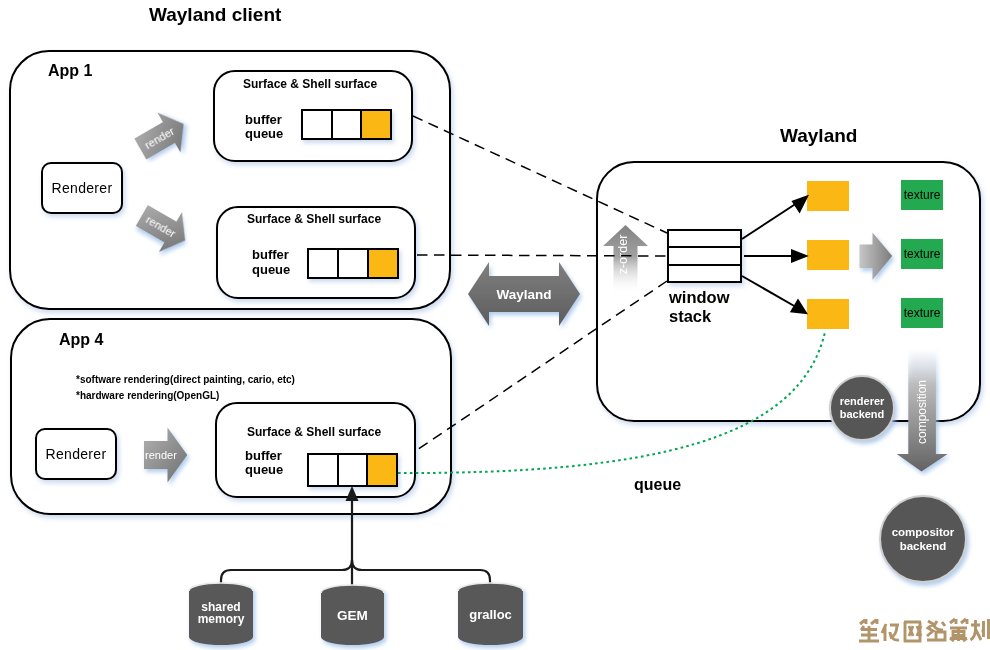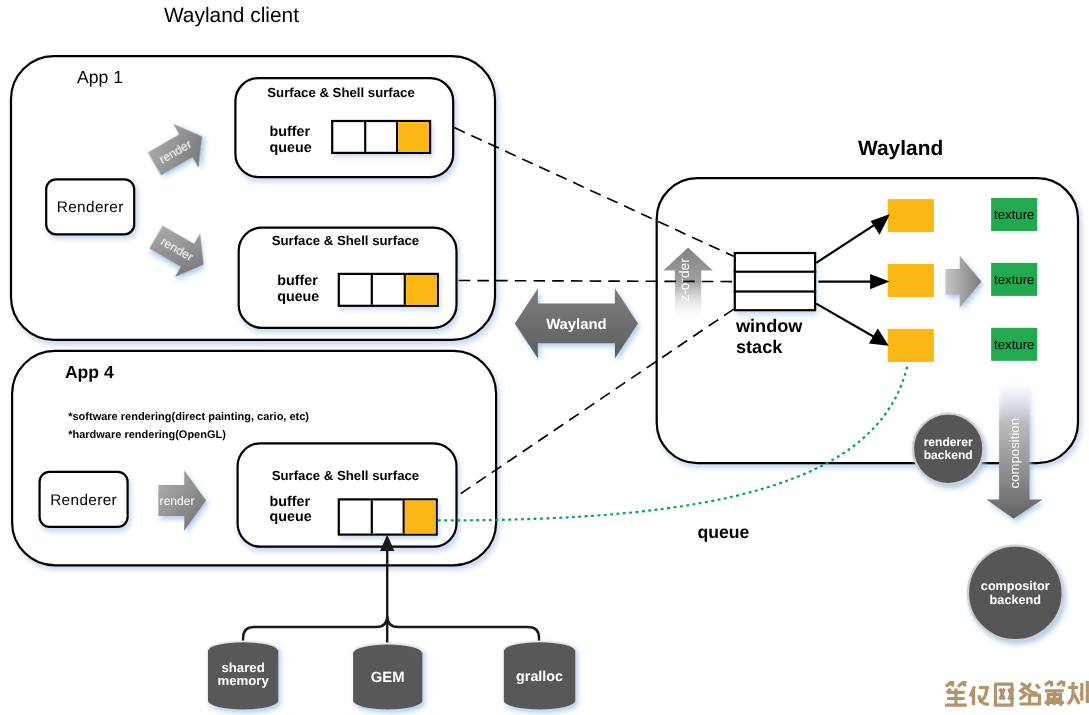--- a/index.html
+++ b/index.html
@@ -38,34 +38,34 @@
       <feDropShadow dx="2" dy="3" stdDeviation="2.2" flood-color="#9ec0e8" flood-opacity="0.8"></feDropShadow>
     </filter>
   </defs>
 
 </svg>
 
 <div class="rbox" style="left:9px;top:50px;width:442px;height:260px;border-radius:40px"></div>
 <div class="rbox" style="left:10px;top:318px;width:442px;height:197px;border-radius:40px"></div>
 <div class="rbox" style="left:596px;top:161px;width:385px;height:261px;border-radius:38px"></div>
 
-<div class="lbl" style="left:70px;top:62px;font-size:16px;font-weight:normal">App 1</div>
+<div class="lbl" style="left:48px;top:62px;font-size:16px;font-weight:bold">App 1</div>
 <div class="rbox" style="left:41px;top:162px;width:82px;height:52px;border-radius:10px"></div>
 <div class="lbl ctr" style="left:41px;top:162px;width:82px;height:52px;font-size:14px;letter-spacing:0.3px;position:absolute;display:flex">Renderer</div>
 
 <div class="rbox" style="left:213px;top:70px;width:200px;height:92px;border-radius:22px"></div>
 <div class="lbl" style="left:243px;top:77px;font-size:12px;font-weight:bold">Surface &amp; Shell surface</div>
 <div class="lbl" style="left:245px;top:112.5px;font-size:13px;font-weight:bold;line-height:14.5px">buffer<br>queue</div>
 
 <div class="rbox" style="left:216px;top:206px;width:200px;height:93px;border-radius:22px"></div>
 <div class="lbl" style="left:247px;top:212px;font-size:12px;font-weight:bold">Surface &amp; Shell surface</div>
 <div class="lbl" style="left:252px;top:248px;font-size:13px;font-weight:bold;line-height:14.5px">buffer<br>queue</div>
 
 <div class="lbl" style="left:59px;top:331px;font-size:16px;font-weight:bold">App 4</div>
-<div class="lbl" style="left:62px;top:372px;font-size:10px;font-weight:bold;line-height:16.2px">*software rendering(direct painting, cario, etc)<br>*hardware rendering(OpenGL)</div>
+<div class="lbl" style="left:76px;top:372px;font-size:10px;font-weight:bold;line-height:16.2px">*software rendering(direct painting, cario, etc)<br>*hardware rendering(OpenGL)</div>
 <div class="rbox" style="left:35px;top:428px;width:82px;height:52px;border-radius:10px"></div>
 <div class="lbl ctr" style="left:35px;top:428px;width:82px;height:52px;font-size:14px;letter-spacing:0.3px;position:absolute;display:flex">Renderer</div>
 <div class="rbox" style="left:215px;top:402px;width:201px;height:96px;border-radius:22px"></div>
 <div class="lbl" style="left:247px;top:425px;font-size:12px;font-weight:bold">Surface &amp; Shell surface</div>
 <div class="lbl" style="left:245px;top:448.5px;font-size:13px;font-weight:bold;line-height:14.5px">buffer<br>queue</div>
 
 <div class="abs" style="left:301px;top:109px;width:91px;height:31px;border:2px solid #000;display:flex;box-shadow:2px 3px 4px rgba(160,185,225,.5)">
   <div style="flex:1;border-right:2px solid #000"></div>
     <div style="flex:1;border-right:2px solid #000"></div>
     <div style="flex:1;background:#fbb713"></div>
@@ -74,21 +74,21 @@
   <div style="flex:1;border-right:2px solid #000"></div>
     <div style="flex:1;border-right:2px solid #000"></div>
     <div style="flex:1;background:#fbb713"></div>
 </div>
 <div class="abs" style="left:307px;top:453px;width:91px;height:34px;border:2px solid #000;display:flex;box-shadow:2px 3px 4px rgba(160,185,225,.5)">
   <div style="flex:1;border-right:2px solid #000"></div>
     <div style="flex:1;border-right:2px solid #000"></div>
     <div style="flex:1;background:#fbb713"></div>
 </div>
 
-<div class="lbl" style="left:149px;top:4px;font-size:19px;font-weight:normal">Wayland client</div>
+<div class="lbl" style="left:149px;top:4px;font-size:19px;font-weight:bold">Wayland client</div>
 <div class="lbl" style="left:780px;top:125px;font-size:19px;font-weight:bold">Wayland</div>
 
 <div class="abs" style="left:667px;top:229px;width:75px;height:54px;border:2px solid #000;background:#fff;box-shadow:2px 3px 5px rgba(160,185,225,.55)"></div>
 <div class="abs" style="left:667px;top:246px;width:75px;height:2px;background:#000"></div>
 <div class="abs" style="left:667px;top:264px;width:75px;height:2px;background:#000"></div>
 <div class="lbl" style="left:669px;top:288px;width:80px;font-size:16.5px;font-weight:bold;line-height:19px">window<br>stack</div>
 
 <div class="abs" style="left:807px;top:181px;width:42px;height:30px;background:#fbb713"></div>
 <div class="abs" style="left:807px;top:240px;width:42px;height:30px;background:#fbb713"></div>
 <div class="abs" style="left:807px;top:299px;width:42px;height:30px;background:#fbb713"></div>

